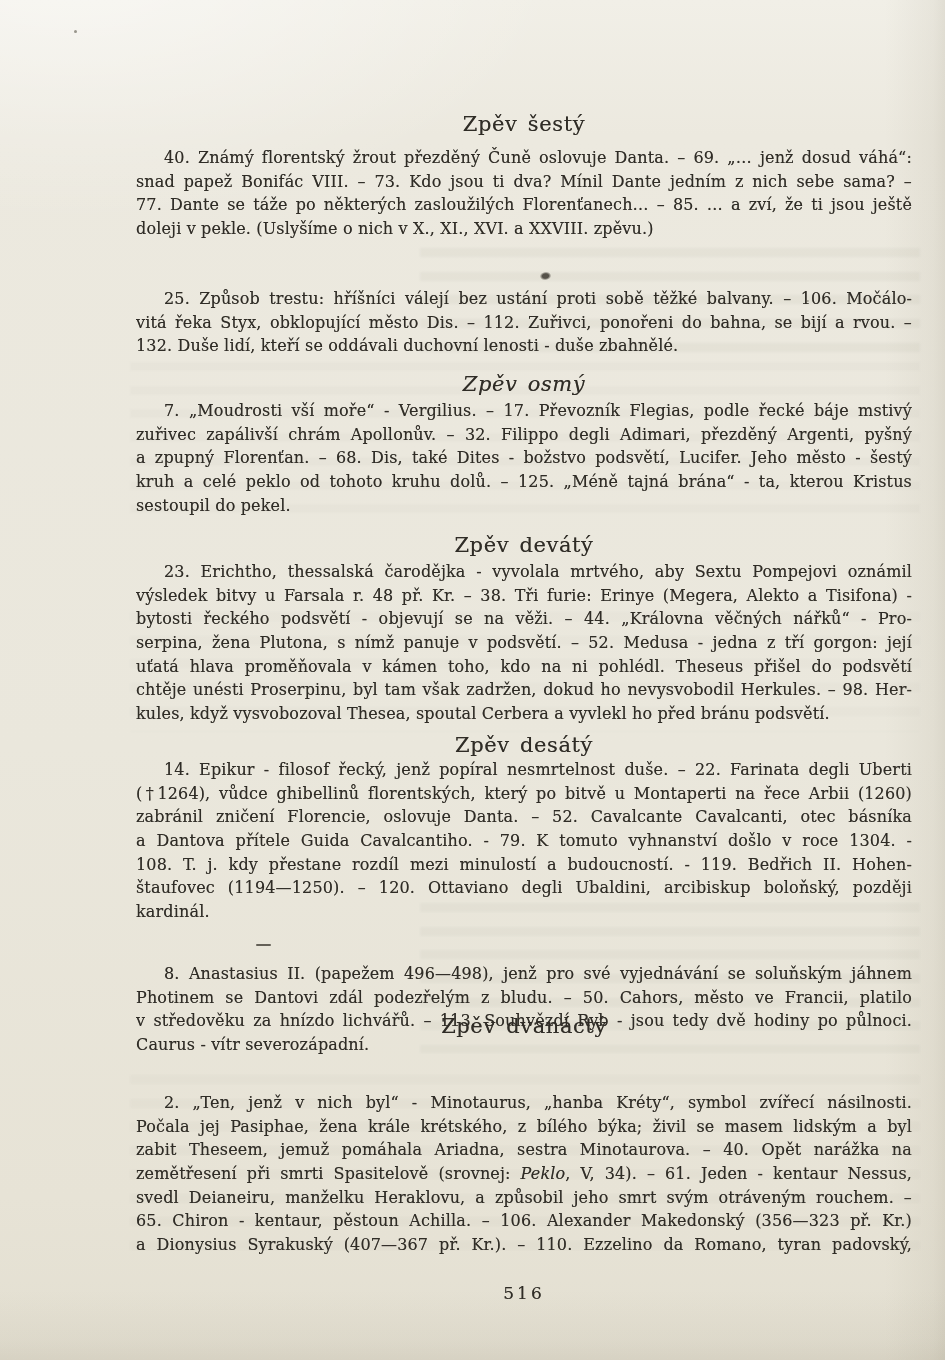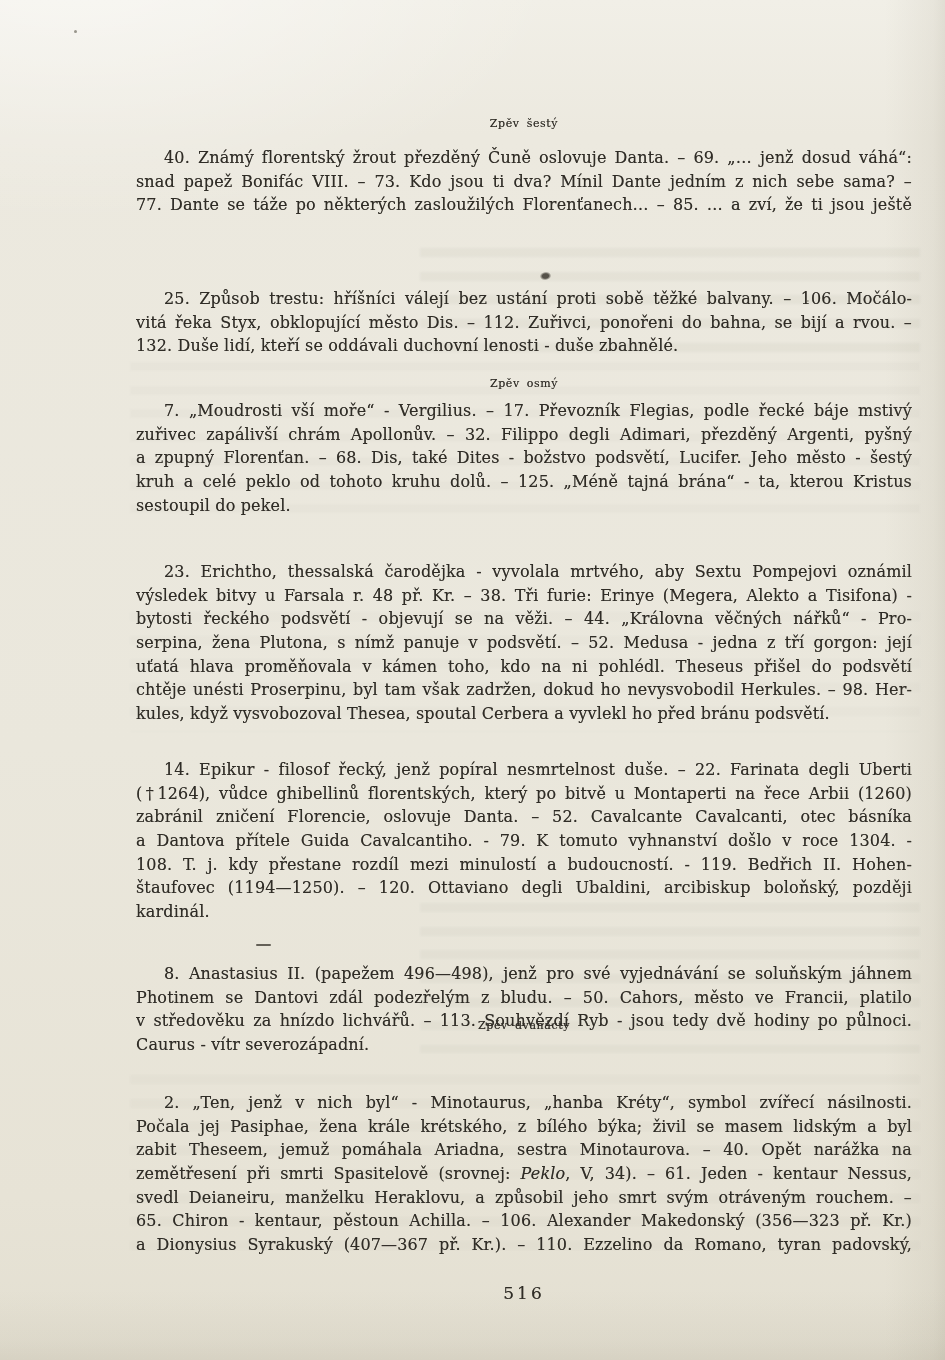--- a/index.html
+++ b/index.html
@@ -26,21 +26,21 @@
     position:absolute;left:0;bottom:0;width:100%;height:70px;
     background:linear-gradient(180deg, rgba(150,142,120,0) 0%, rgba(150,142,120,0.08) 70%, rgba(140,130,108,0.14) 100%);
     pointer-events:none;
   }
   .content{
     position:absolute;left:136px;top:0;width:776px;height:100%;
   }
   .canto-title{
     position:absolute;left:0;width:100%;
     text-align:center;
-    font-size:11px;line-height:24px;height:24px;
+    font-size:21px;line-height:24px;height:24px;
     letter-spacing:0.6px;word-spacing:3px;
     text-shadow:0 0 0.4px rgba(45,42,36,0.55);
   }
   .para{position:absolute;left:0;width:100%;}
   .line{
     height:23.7px;line-height:23.7px;
     font-size:16px;
     letter-spacing:0.15px;
     white-space:normal;
     overflow:hidden;
@@ -90,43 +90,46 @@
   <div class="bleed b3"></div>
   <div class="bleed b4"></div>
   <div class="bleed b5"></div>
 
   <div class="content">
       <div class="canto-title" style="top: 112px;">Zpěv šestý</div>
       <div class="para" style="top: 146px;">
         <div class="line full indent">40. Známý florentský žrout přezděný Čuně oslovuje Danta. – 69. „… jenž dosud váhá“:</div>
         <div class="line full">snad papež Bonifác VIII. – 73. Kdo jsou ti dva? Mínil Dante jedním z nich sebe sama? –</div>
         <div class="line full">77. Dante se táže po některých zasloužilých Florenťanech… – 85. … a zví, že ti jsou ještě</div>
+        <div class="line">doleji v pekle. (Uslyšíme o nich v X., XI., XVI. a XXVIII. zpěvu.)</div>
       </div>
       <div class="para" style="top: 287px;">
         <div class="line full indent">25. Způsob trestu: hříšníci válejí bez ustání proti sobě těžké balvany. – 106. Močálo-</div>
         <div class="line full">vitá řeka Styx, obklopující město Dis. – 112. Zuřivci, ponořeni do bahna, se bijí a rvou. –</div>
         <div class="line">132. Duše lidí, kteří se oddávali duchovní lenosti - duše zbahnělé.</div>
       </div>
-      <div class="canto-title" style="top: 372px;">Zpěv osmý</div>
+      <div class="canto-title" style="top: 372px; font-style: italic;">Zpěv osmý</div>
       <div class="para" style="top: 399px;">
         <div class="line full indent">7. „Moudrosti vší moře“ - Vergilius. – 17. Převozník Flegias, podle řecké báje mstivý</div>
         <div class="line full">zuřivec zapálivší chrám Apollonův. – 32. Filippo degli Adimari, přezděný Argenti, pyšný</div>
         <div class="line full">a zpupný Florenťan. – 68. Dis, také Dites - božstvo podsvětí, Lucifer. Jeho město - šestý</div>
         <div class="line full">kruh a celé peklo od tohoto kruhu dolů. – 125. „Méně tajná brána“ - ta, kterou Kristus</div>
         <div class="line">sestoupil do pekel.</div>
       </div>
+      <div class="canto-title" style="top: 533px;">Zpěv devátý</div>
       <div class="para" style="top: 560px;">
         <div class="line full indent">23. Erichtho, thessalská čarodějka - vyvolala mrtvého, aby Sextu Pompejovi oznámil</div>
         <div class="line full">výsledek bitvy u Farsala r. 48 př. Kr. – 38. Tři furie: Erinye (Megera, Alekto a Tisifona) -</div>
         <div class="line full">bytosti řeckého podsvětí - objevují se na věži. – 44. „Královna věčných nářků“ - Pro-</div>
         <div class="line full">serpina, žena Plutona, s nímž panuje v podsvětí. – 52. Medusa - jedna z tří gorgon: její</div>
         <div class="line full">uťatá hlava proměňovala v kámen toho, kdo na ni pohlédl. Theseus přišel do podsvětí</div>
         <div class="line full">chtěje unésti Proserpinu, byl tam však zadržen, dokud ho nevysvobodil Herkules. – 98. Her-</div>
         <div class="line">kules, když vysvobozoval Thesea, spoutal Cerbera a vyvlekl ho před bránu podsvětí.</div>
       </div>
+      <div class="canto-title" style="top: 733px;">Zpěv desátý</div>
       <div class="para" style="top: 758px;">
         <div class="line full indent">14. Epikur - filosof řecký, jenž popíral nesmrtelnost duše. – 22. Farinata degli Uberti</div>
         <div class="line full">(†1264), vůdce ghibellinů florentských, který po bitvě u Montaperti na řece Arbii (1260)</div>
         <div class="line full">zabránil zničení Florencie, oslovuje Danta. – 52. Cavalcante Cavalcanti, otec básníka</div>
         <div class="line full">a Dantova přítele Guida Cavalcantiho. - 79. K tomuto vyhnanství došlo v roce 1304. -</div>
         <div class="line full">108. T. j. kdy přestane rozdíl mezi minulostí a budoucností. - 119. Bedřich II. Hohen-</div>
         <div class="line full">štaufovec (1194—1250). – 120. Ottaviano degli Ubaldini, arcibiskup boloňský, později</div>
         <div class="line">kardinál.</div>
       </div>
       <div class="para" style="top: 962px;">

